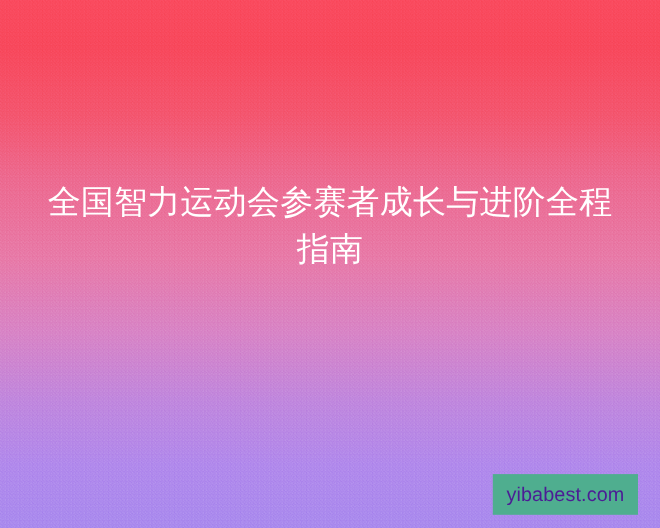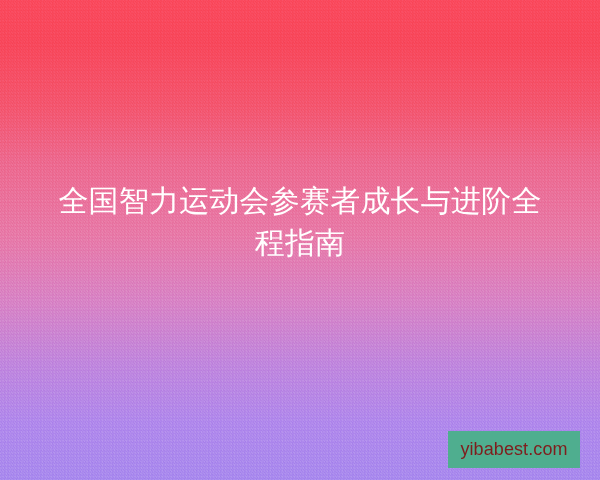--- a/index.html
+++ b/index.html
@@ -50,39 +50,39 @@
     position: absolute;
     left: 0;
     right: 0;
     top: 0;
     height: 412px;
     display: flex;
     align-items: center;
     justify-content: center;
     padding: 0 30px;
     box-sizing: border-box;
-    margin: 16px;
+    margin: 0;
     color: #ffffff;
     font-size: 30px;
     font-weight: 400;
     line-height: 42px;
     letter-spacing: 0.2px;
     text-align: center;
     word-break: break-word;
     z-index: 2;
   }
 
   #watermark {
     position: absolute;
     left: 448px;
     top: 431px;
     width: 132px;
     height: 37px;
     background: #4fae8f;
-    color: #7f1d1d;
+    color: #4c1d95;
     font-size: 18px;
     font-weight: 400;
     letter-spacing: 0.1px;
     display: flex;
     align-items: center;
     justify-content: center;
     z-index: 3;
   }
 </style>
 </head>

